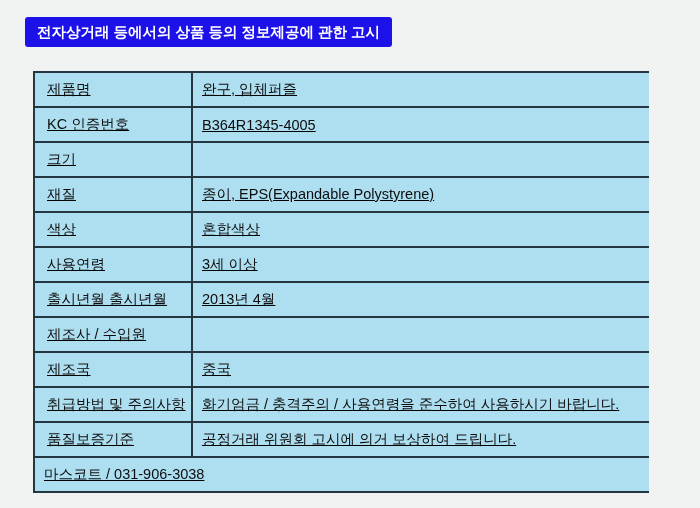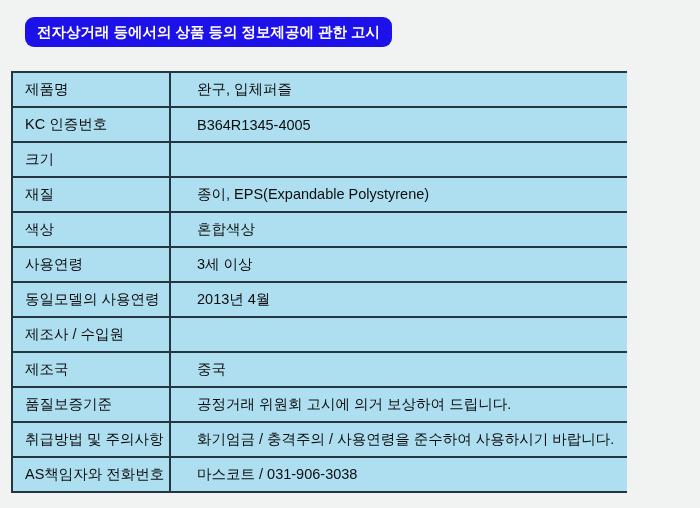--- a/index.html
+++ b/index.html
@@ -15,38 +15,39 @@
     overflow: hidden;
   }
   .header-badge {
     position: absolute;
     left: 25px;
     top: 17px;
     width: 367px;
     height: 30px;
     box-sizing: border-box;
     background: #1c11e8;
-    border-radius: 9px;
+    border-radius: 3px;
     display: flex;
     align-items: center;
     justify-content: center;
     color: #ffffff;
     font-weight: bold;
     font-size: 14.5px;
     letter-spacing: 0px;
     white-space: nowrap;
   }
   .info-table {
     position: absolute;
-    left: 11px;
+    left: 33px;
     top: 71px;
     width: 614px;
     border-left: 2px solid #243741;
     border-top: 2px solid #243741;
     box-sizing: content-box;
+    text-decoration: underline;
   }
   .row {
     display: flex;
     height: 35px;
     box-sizing: border-box;
     background: #aedff1;
     border-bottom: 2px solid #243741;
   }
   .cell-label {
     width: 158px;
@@ -56,21 +57,21 @@
     align-items: center;
     padding-left: 12px;
     font-size: 14.5px;
     color: #0d0d0d;
     white-space: nowrap;
   }
   .cell-value {
     flex: 1;
     display: flex;
     align-items: center;
-    padding-left: 26px;
+    padding-left: 9px;
     font-size: 14.5px;
     color: #0d0d0d;
     white-space: nowrap;
     overflow: hidden;
   }
 </style>
 </head>
 <body>
 
 <div class="header-badge">
@@ -95,35 +96,34 @@
   </div>
   <div class="row">
     <div class="cell-label">색상</div>
     <div class="cell-value">혼합색상</div>
   </div>
   <div class="row">
     <div class="cell-label">사용연령</div>
     <div class="cell-value">3세 이상</div>
   </div>
   <div class="row">
-    <div class="cell-label">동일모델의 사용연령</div>
+    <div class="cell-label">출시년월 출시년월</div>
     <div class="cell-value">2013년 4월</div>
   </div>
   <div class="row">
     <div class="cell-label">제조사 / 수입원</div>
   </div>
   <div class="row">
     <div class="cell-label">제조국</div>
     <div class="cell-value">중국</div>
   </div>
   <div class="row">
+    <div class="cell-label">취급방법 및 주의사항</div>
+    <div class="cell-value">화기엄금 / 충격주의 / 사용연령을 준수하여 사용하시기 바랍니다.</div>
+  </div>
+  <div class="row">
     <div class="cell-label">품질보증기준</div>
     <div class="cell-value">공정거래 위원회 고시에 의거 보상하여 드립니다.</div>
   </div>
   <div class="row">
-    <div class="cell-label">취급방법 및 주의사항</div>
-    <div class="cell-value">화기엄금 / 충격주의 / 사용연령을 준수하여 사용하시기 바랍니다.</div>
-  </div>
-  <div class="row">
-    <div class="cell-label">AS책임자와 전화번호</div>
     <div class="cell-value">마스코트 / 031-906-3038</div>
   </div>
 </div>
 
 </body></html>

